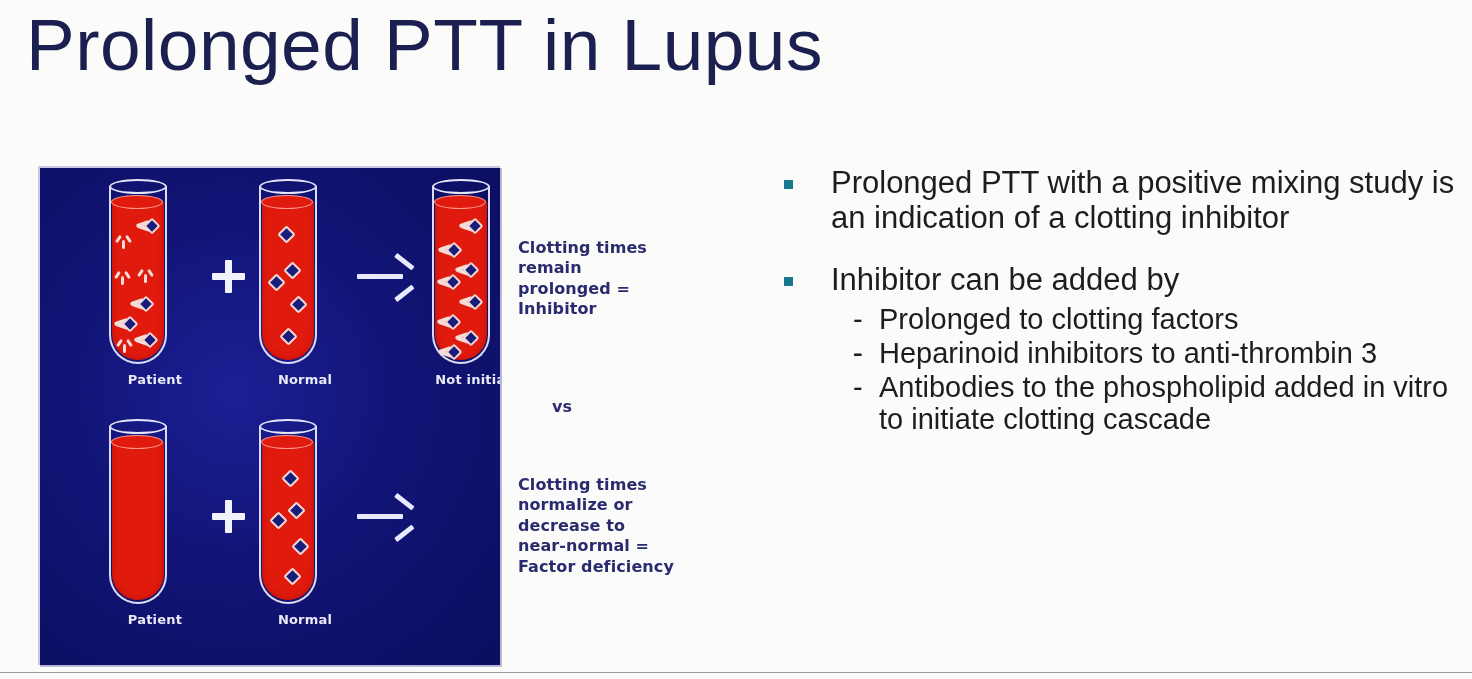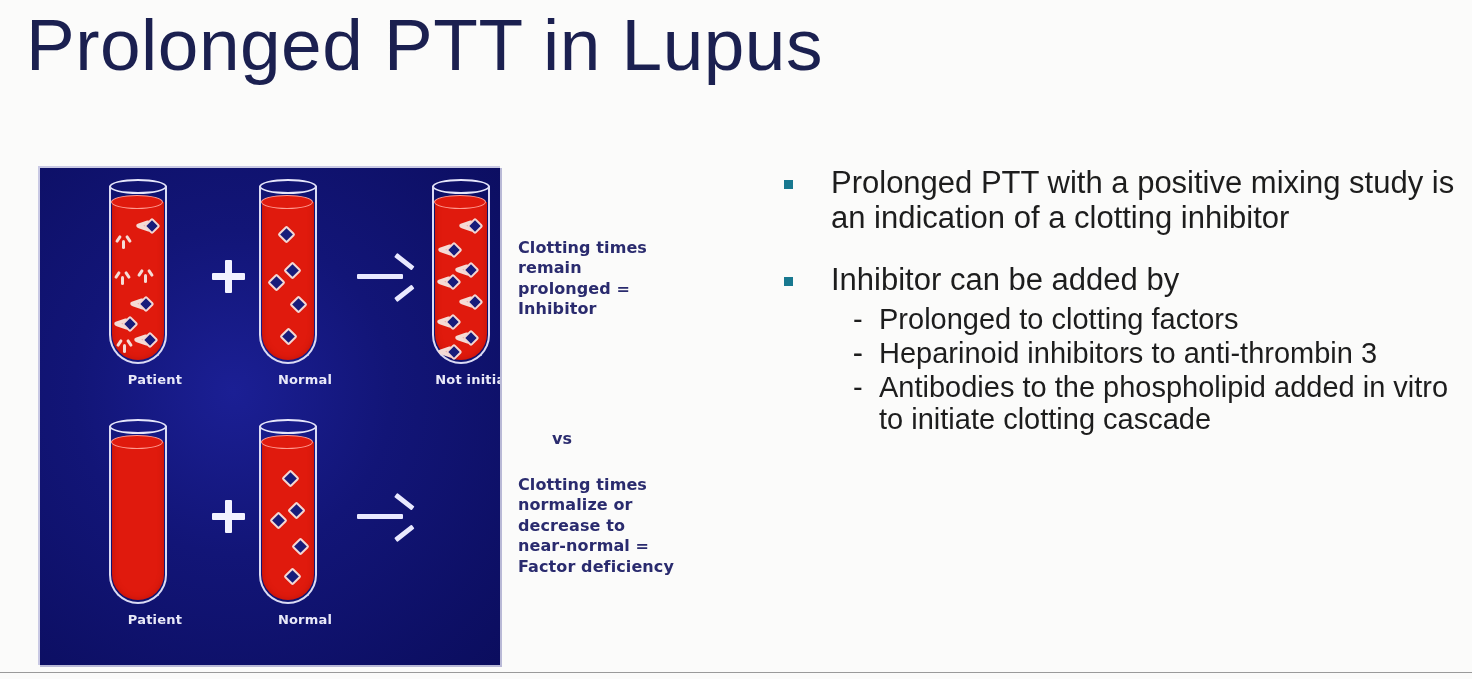--- a/index.html
+++ b/index.html
@@ -220,21 +220,20 @@
   #caption-inhibitor { left: 518px; top: 238px; width: 200px; }
   #caption-factor    { left: 518px; top: 475px; width: 210px; }
   #caption-vs {
     position: absolute;
     left: 552px;
     top: 397px;
     font-family: "DejaVu Sans", sans-serif;
     font-weight: 700;
     font-size: 16px;
     color: #2a2b6e;
-    margin-top: 32px;
   }
 
   
   #bullets {
     position: absolute;
     left: 775px;
     top: 166px;
     width: 690px;
   }
   .bullet-item {

